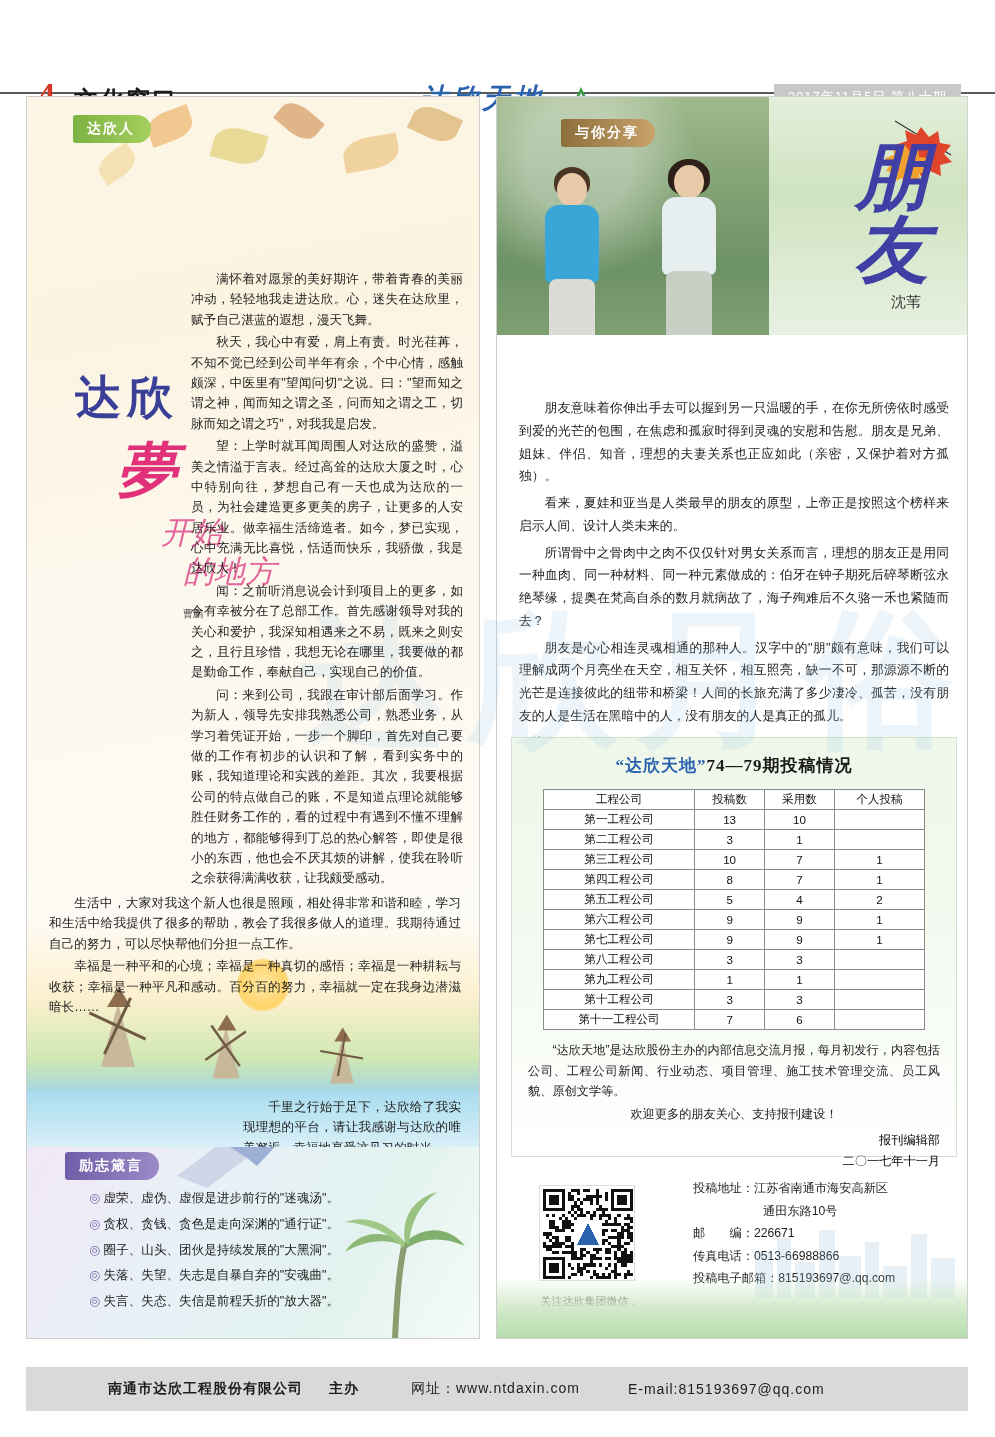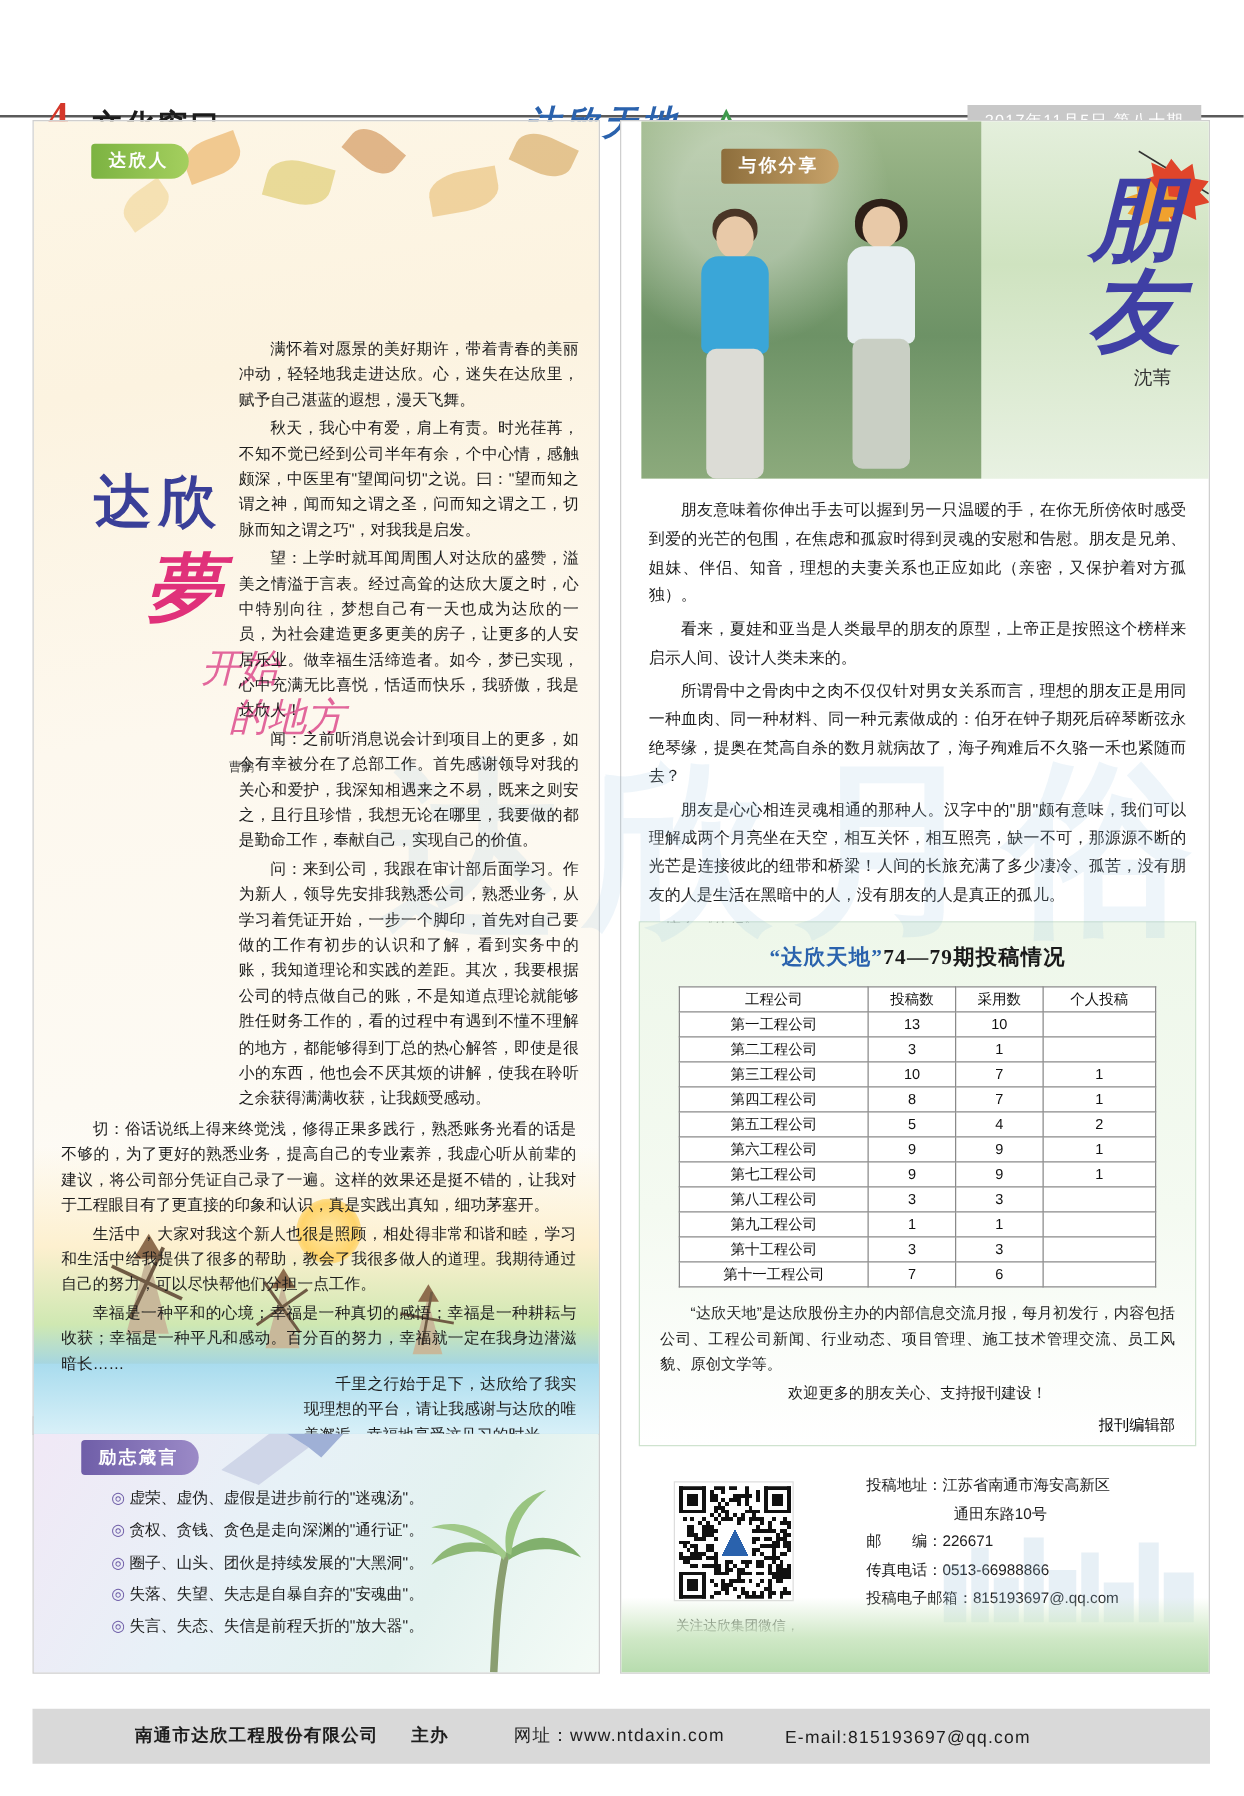--- a/index.html
+++ b/index.html
@@ -80,21 +80,21 @@
   }
   .tag-lizhi {
     left:38px; top:18px;
     background:linear-gradient(90deg,#6f5ea8,#9b8ac7);
     border-radius:3px 14px 14px 3px;
     text-align:center;
   }
 
   .big-title {
     position:absolute; left:48px; top:280px; z-index:11;
-    font-family:Liberation Sans, sans-serif;
+    font-family:Liberation Mono, monospace;
   }
   .bt-1 { font-size:46px; font-weight:bold; color:#3a3f98; letter-spacing:6px; line-height:1.05; }
   .bt-2 { font-size:60px; font-weight:bold; color:#e0317a; margin-left:42px; margin-top:6px;
           font-style:italic; letter-spacing:4px; }
   .bt-3 { font-size:31px; color:#e2669b; margin-left:86px; margin-top:4px; line-height:1.25;
           font-style:italic; }
   .bt-author { font-size:10px; color:#444; margin-left:108px; margin-top:14px; line-height:1.3; }
 
   .art-body {
     position:absolute; left:164px; top:172px; width:272px;
@@ -153,21 +153,21 @@
   }
   .lizhi-list div::before { content:"◎ "; color:#6f5ea8; }
   .palm { position:absolute; right:4px; bottom:0px; width:150px; height:160px; opacity:.85; }
 
   
   .col-right {
     position:absolute; left:496px; top:96px; width:472px; height:1243px;
     border:1px solid #cfcfcf; background:#fff; overflow:hidden;
   }
   .share-hero {
-    position:absolute; left:16px; top:0; width:472px; height:286px;
+    position:absolute; left:0; top:0; width:472px; height:238px;
     background:linear-gradient(180deg,#e4efdc 0%, #cfe3c0 40%, #e8f1e2 100%);
     overflow:hidden;
   }
   .hero-photo {
     position:absolute; left:0; top:0; width:272px; height:286px;
     background:
       radial-gradient(circle at 30% 22%, rgba(255,255,255,.35) 0 18%, rgba(255,255,255,0) 40%),
       linear-gradient(180deg,#9fb98c 0%, #7fa072 35%, #6d9266 60%, #8caa7c 100%);
   }
   .person { position:absolute; bottom:0; }
@@ -305,21 +305,20 @@
 
     <div class="art-body">
       <p>满怀着对愿景的美好期许，带着青春的美丽冲动，轻轻地我走进达欣。心，迷失在达欣里，赋予自己湛蓝的遐想，漫天飞舞。</p>
       <p>秋天，我心中有爱，肩上有责。时光荏苒，不知不觉已经到公司半年有余，个中心情，感触颇深，中医里有"望闻问切"之说。曰："望而知之谓之神，闻而知之谓之圣，问而知之谓之工，切脉而知之谓之巧"，对我我是启发。</p>
       <p>望：上学时就耳闻周围人对达欣的盛赞，溢美之情溢于言表。经过高耸的达欣大厦之时，心中特别向往，梦想自己有一天也成为达欣的一员，为社会建造更多更美的房子，让更多的人安居乐业。做幸福生活缔造者。如今，梦已实现，心中充满无比喜悦，恬适而快乐，我骄傲，我是达欣人！</p>
       <p>闻：之前听消息说会计到项目上的更多，如今有幸被分在了总部工作。首先感谢领导对我的关心和爱护，我深知相遇来之不易，既来之则安之，且行且珍惜，我想无论在哪里，我要做的都是勤命工作，奉献自己，实现自己的价值。</p>
       <p>问：来到公司，我跟在审计部后面学习。作为新人，领导先安排我熟悉公司，熟悉业务，从学习着凭证开始，一步一个脚印，首先对自己要做的工作有初步的认识和了解，看到实务中的账，我知道理论和实践的差距。其次，我要根据公司的特点做自己的账，不是知道点理论就能够胜任财务工作的，看的过程中有遇到不懂不理解的地方，都能够得到丁总的热心解答，即使是很小的东西，他也会不厌其烦的讲解，使我在聆听之余获得满满收获，让我颇受感动。</p>
     </div>
 
     <div class="art-body-2">
-      <p>切：俗话说纸上得来终觉浅，修得正果多践行，熟悉账务光看的话是不够的，为了更好的熟悉业务，提高自己的专业素养，我虚心听从前辈的建议，将公司部分凭证自己录了一遍。这样的效果还是挺不错的，让我对于工程眼目有了更直接的印象和认识，真是实践出真知，细功茅塞开。</p>
       <p>生活中，大家对我这个新人也很是照顾，相处得非常和谐和睦，学习和生活中给我提供了很多的帮助，教会了我很多做人的道理。我期待通过自己的努力，可以尽快帮他们分担一点工作。</p>
       <p>幸福是一种平和的心境；幸福是一种真切的感悟；幸福是一种耕耘与收获；幸福是一种平凡和感动。百分百的努力，幸福就一定在我身边潜滋暗长……</p>
     </div>
 
     <div class="windmill-scene">
       <div class="sun"></div>
       <div class="mill" style="left:74px;top:86px">
         <div class="tower"></div>
           <div class="roof"></div>
         <div class="blade" style="transform:rotate(25deg)"></div>
@@ -487,20 +486,21 @@
               <td></td>
             </tr>
           </tbody>
       </table>
       <div class="stats-note">
         <p>“达欣天地”是达欣股份主办的内部信息交流月报，每月初发行，内容包括公司、工程公司新闻、行业动态、项目管理、施工技术管理交流、员工风貌、原创文学等。</p>
         <p style="text-align:center;text-indent:0">欢迎更多的朋友关心、支持报刊建设！</p>
       </div>
       <div class="stats-sign">
         <div>报刊编辑部</div>
+        <div>二〇一七年十一月</div>
       </div>
     </div>
 
     <div class="qr">
       <svg class="qrgrid" width="90" height="90" viewBox="0 0 29 29" shape-rendering="crispEdges">
         <rect width="29" height="29" fill="#fff"></rect>
         <g fill="#111" id="qr-cells">
             <rect x="9" y="0" width="1" height="1"></rect>
             <rect x="10" y="0" width="1" height="1"></rect>
             <rect x="11" y="0" width="1" height="1"></rect>

